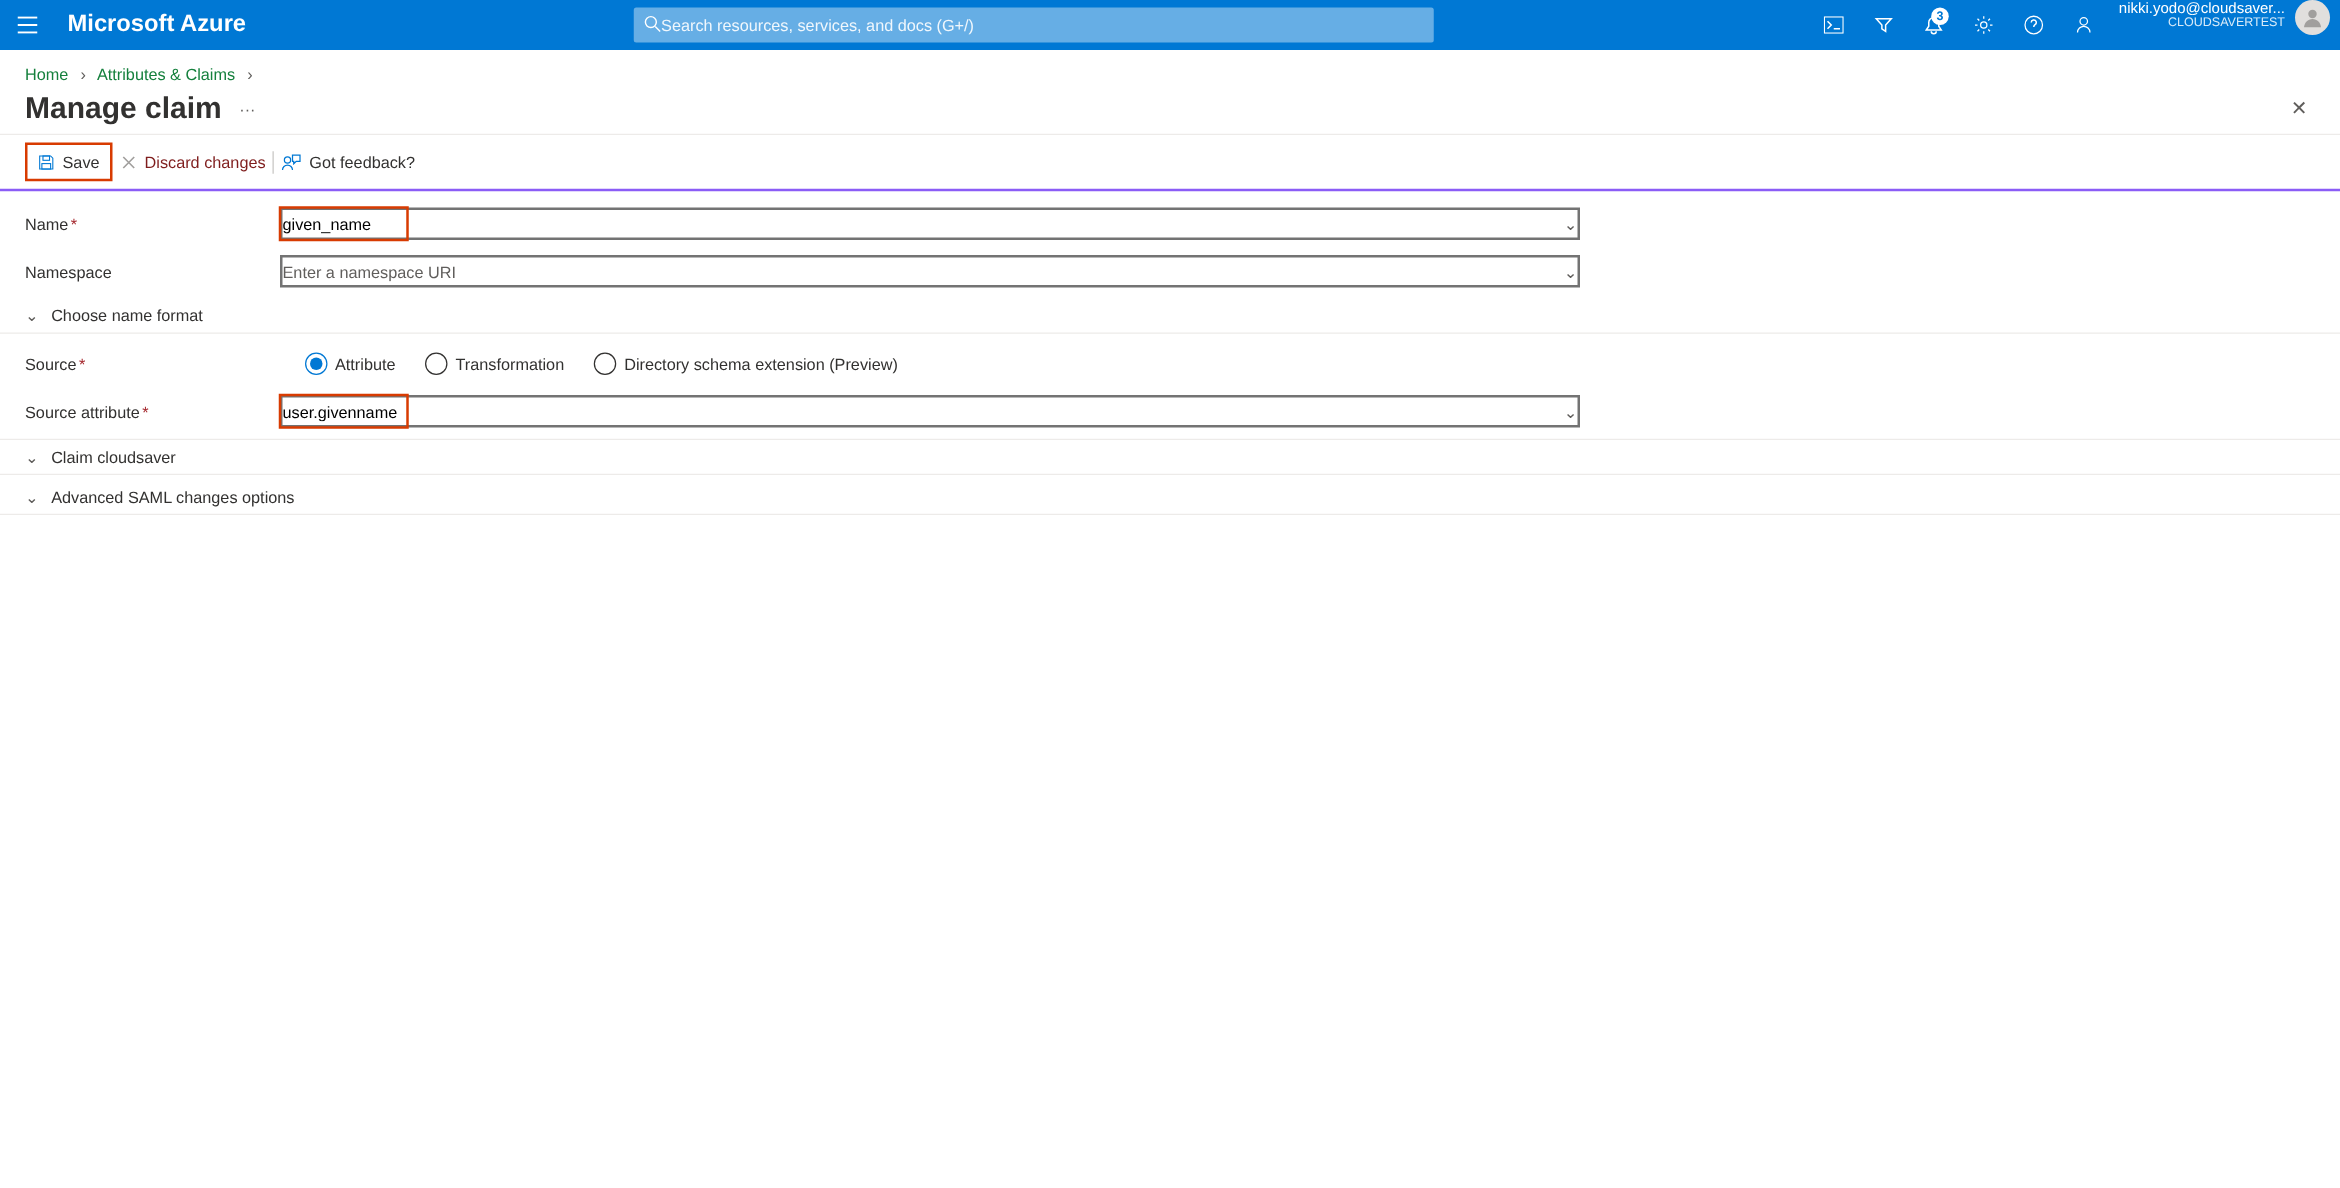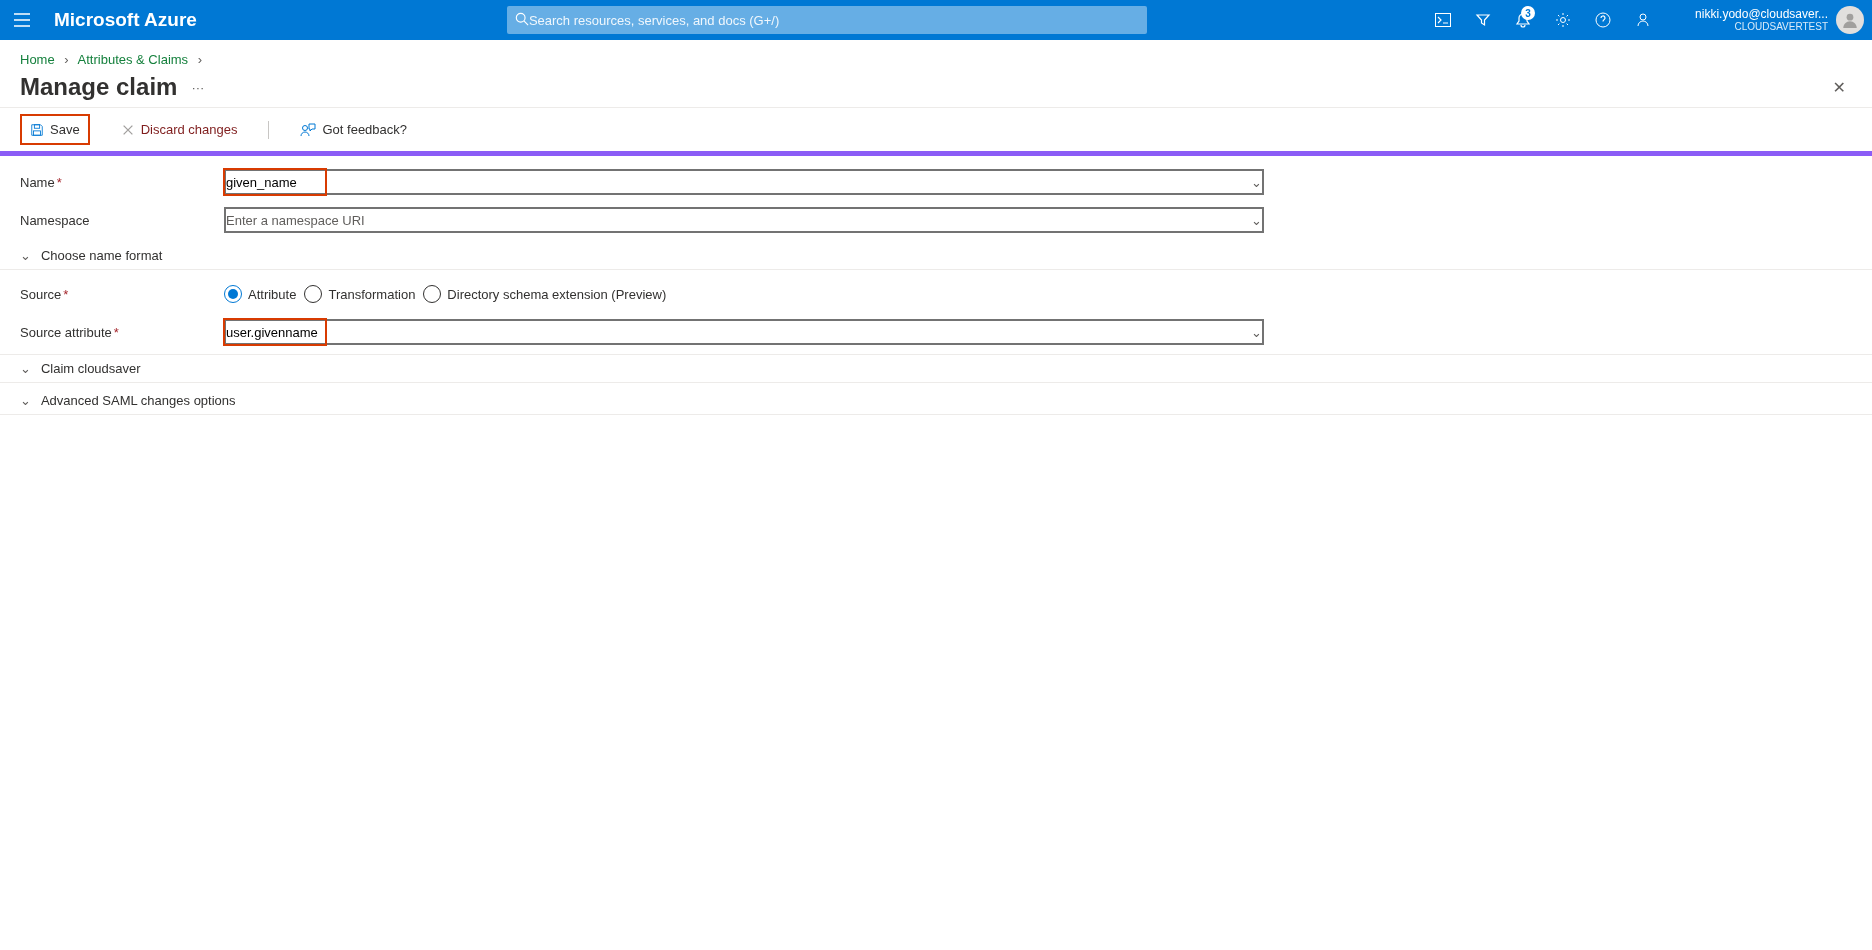--- a/index.html
+++ b/index.html
@@ -10,59 +10,59 @@
   .topbar .hamburger { width: 44px; display:flex; align-items:center; justify-content:center; height:100%; cursor:pointer;}
   .topbar .brand { font-weight:700; font-size:19px; padding: 0 10px; }
   .topbar .search-wrap { flex:0 0 auto; margin-left: 300px; }
   .topbar .search { width: 640px; height:28px; background: rgba(255,255,255,0.4); border:none; border-radius:2px; display:flex; align-items:center; padding:0 8px; color:#fff;}
   .topbar .search input { flex:1; background:transparent; border:none; outline:none; color:#fef9c3; font-size:13px;}
   .topbar .search input::placeholder { color: rgba(255,255,255,0.9); }
   .topbar .spacer { flex:1; }
   .topbar .icons { display:flex; align-items:center; height:100%; }
   .topbar .icon-btn { width:40px; height:40px; display:flex; align-items:center; justify-content:center; cursor:pointer; position:relative;}
   .topbar .badge { position:absolute; top:6px; right:8px; background:#fff; color:#0078d4; border-radius:50%; font-size:10px; width:14px; height:14px; display:flex; align-items:center; justify-content:center; font-weight:600;}
-  .topbar .user { display:flex; align-items:center; padding:0 8px; gap:8px; height:100%; cursor:pointer;margin-left:24px;}
+  .topbar .user { display:flex; align-items:flex-start; padding:0 8px; gap:8px; height:100%; cursor:pointer;}
   .topbar .user-text { text-align:right; font-size:12px; line-height:1.1;}
   .topbar .user-text .tenant { font-size:10px; opacity:0.85; text-transform:uppercase;}
   .topbar .avatar { width:28px; height:28px; border-radius:50%; background:#e1dfdd; display:flex; align-items:center; justify-content:center; }
 
   
   .crumbs { padding: 12px 20px 4px; font-size: 13px; color:#605e5c; }
   .crumbs a { color:#15803d; text-decoration:none; cursor:pointer;}
   .crumbs .sep { margin: 0 6px; color:#605e5c; }
 
   
   .title-row { display:flex; align-items:center; padding: 2px 20px 6px; }
   .title-row h1 { font-size: 24px; font-weight:600; }
   .title-row .more { margin-left:14px; color:#605e5c; cursor:pointer; }
   .title-row .close { margin-left:auto; margin-right:6px; cursor:pointer; font-size:16px; color:#605e5c; }
 
   
-  .toolbar { border-top:1px solid #edebe9; border-bottom:5px solid #8b5cf6; padding: 6px 20px; display:flex; align-items:center; gap:27px; font-size:13px;}
+  .toolbar { border-top:1px solid #edebe9; border-bottom:2px solid #8b5cf6; padding: 6px 20px; display:flex; align-items:center; gap:2px; font-size:13px;}
   .tool-btn { display:flex; align-items:center; gap:6px; cursor:pointer; padding:4px 4px; color:#323130;}
   .tool-btn.disabled { color:#7f1d1d; cursor:default;}
   .tool-btn svg { flex-shrink:0; }
   .tool-sep { width:1px; height:18px; background:#c8c6c4; }
   .save-highlight { border:2px solid #d83b01; padding:2px 4px; }
 
   
   .form { padding: 10px 20px; }
   .row { display:flex; align-items:center; min-height:32px; margin-bottom:6px;}
   .row .label { width: 204px; font-size:13px; color:#323130;}
   .req { color:#a4262c; margin-left:2px;}
   .combo { flex:0 0 1040px; height:26px; border:2px solid #737373; display:flex; align-items:center; padding:0 0; background:#fff; position:relative;}
   .combo input { flex:1; border:none; outline:none; font-size:13px; background:transparent;}
   .combo input::placeholder { color:#605e5c; }
   .combo .chev { color:#605e5c; }
   .combo.highlight2::before { content:""; position:absolute; left:-3px; top:-3px; bottom:-3px; width:100px; border:2px solid #d83b01; pointer-events:none;}
   .expander { display:flex; align-items:center; gap:10px; padding:6px 20px; cursor:pointer; border-bottom:1px solid #edebe9; border-top:1px solid #edebe9; font-size:13px; color:#323130; margin: 4px -20px;}
   .expander.first { border-top:none; }
   .expander .chev { color:#605e5c; }
 
-  .radios { display:flex; align-items:center; gap:8px; }
+  .radios { display:flex; align-items:center; gap:24px;margin-left:20px; }
   .radio { display:flex; align-items:center; gap:6px; cursor:pointer;}
   .radio-dot { width:18px; height:18px; border-radius:50%; border:1px solid #323130; display:flex; align-items:center; justify-content:center;}
   .radio.selected .radio-dot { border-color:#0078d4; }
   .radio.selected .radio-dot::after { content:""; width:10px; height:10px; border-radius:50%; background:#0078d4; }
 
 </style>
 </head>
 <body>
 
 <div class="topbar">

